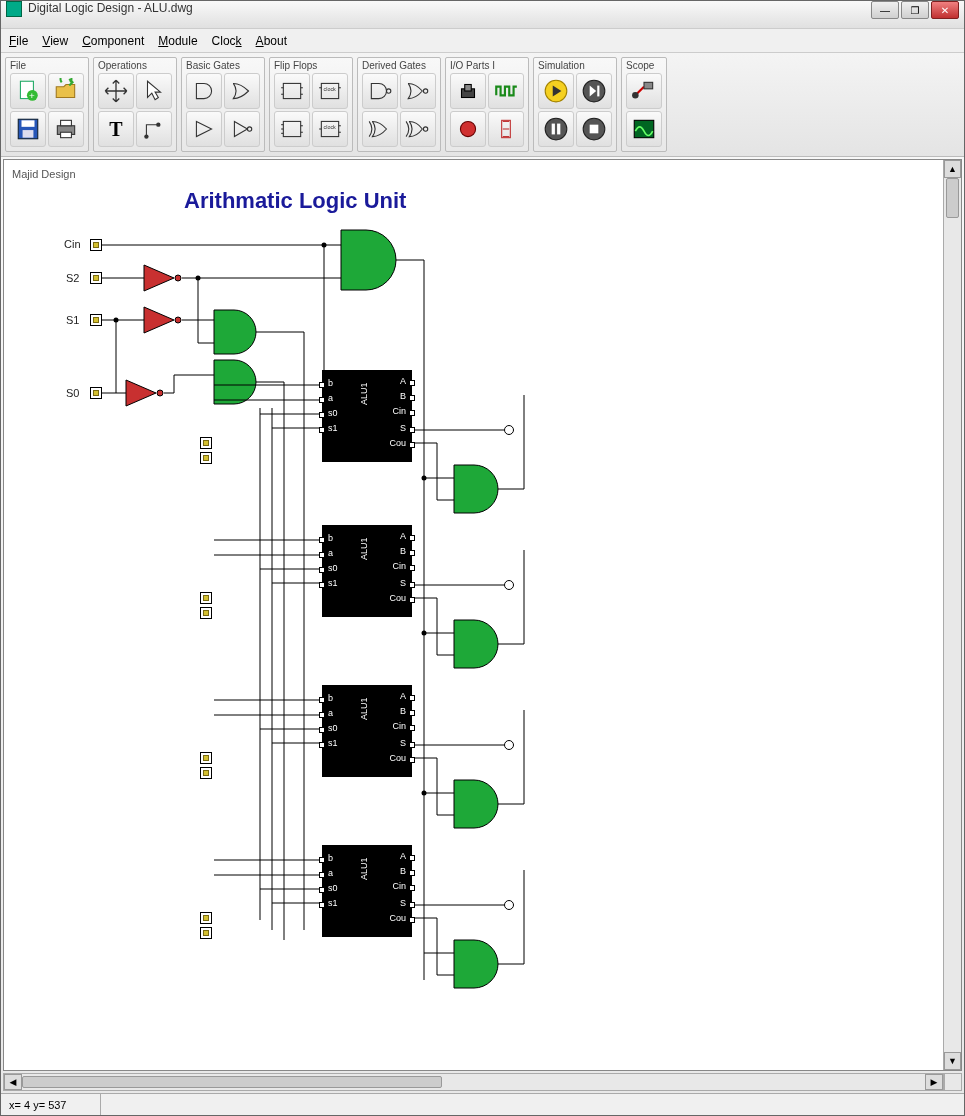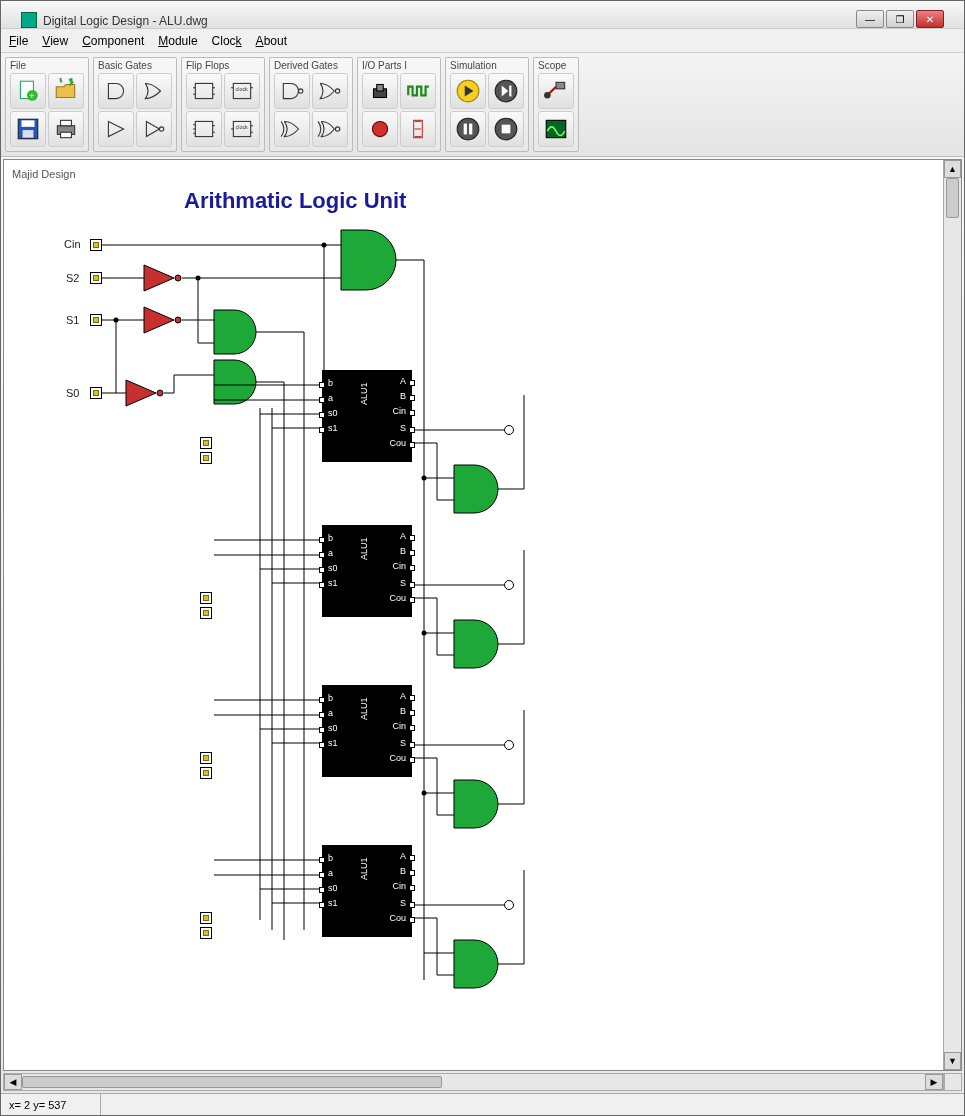--- a/index.html
+++ b/index.html
@@ -1,18 +1,18 @@
 <!DOCTYPE html>
 <html><head>
 <meta charset="utf-8">
 <style>
 * { box-sizing: border-box; margin: 0; padding: 0; }
 body { font-family: Tahoma, sans-serif; font-size: 11px; background: #d4d0c8; width: 965px; height: 1116px; overflow: hidden; }
 .window { width: 965px; height: 1116px; background: linear-gradient(#fafafa,#e8e8e8); border: 1px solid #666; display: flex; flex-direction: column; }
-.titlebar { height: 28px; background: linear-gradient(#f9f9f9,#e0e0e0); display: flex; align-items: flex-end; padding: 0 20px; border-bottom: 1px solid #ccc; }
+.titlebar { height: 28px; background: linear-gradient(#f9f9f9,#e0e0e0); display: flex; align-items: flex-start; padding: 0 5px; border-bottom: 1px solid #ccc; }
 .titlebar .app-icon { width: 16px; height: 16px; background: #0a8; border:1px solid #064; margin-right: 6px; }
 .titlebar .title { flex: 1; color: #333; font-size: 12px; }
 .winbtns { display: flex; gap: 2px; }
 .winbtn { width: 28px; height: 18px; background: linear-gradient(#f0f0f0,#d0d0d0); border: 1px solid #888; border-radius: 2px; font-size: 10px; display:flex; align-items:center; justify-content:center; }
 .winbtn.close { background: linear-gradient(#f08080,#c03030); color:#fff; border-color:#802020; }
 .menubar { height: 24px; background: #f0f0f0; display: flex; align-items: center; padding: 0 8px; gap: 14px; border-bottom: 1px solid #ccc; font-size: 12px; }
 .menubar span { text-decoration: underline; text-decoration-color: transparent; cursor: default; }
 .menubar span u { text-decoration: underline; }
 .toolbar { display: flex; padding: 4px; gap: 4px; background: linear-gradient(#f4f4f4,#e4e4e4); border-bottom: 1px solid #bbb; }
 .tgroup { border: 1px solid #bbb; border-radius: 2px; padding: 2px 4px 4px 4px; background: linear-gradient(#f8f8f8,#e8e8e8); }
@@ -97,20 +97,45 @@
         <div class="tbtn">
             <svg viewBox="0 0 24 24">
               <rect x="4" y="9" width="16" height="8" fill="#888" stroke="#333"></rect>
               <rect x="7" y="4" width="10" height="5" fill="#fff" stroke="#333"></rect>
               <rect x="7" y="15" width="10" height="5" fill="#fff" stroke="#333"></rect>
             </svg>
           </div>
       </div>
     </div>
 
+    <div class="tgroup">
+      <div class="glabel">Operations</div>
+      <div class="tgrid">
+        <div class="tbtn">
+            <svg viewBox="0 0 24 24">
+              <path d="M12 2 L12 22 M2 12 L22 12 M12 2 L9 5 M12 2 L15 5 M12 22 L9 19 M12 22 L15 19 M2 12 L5 9 M2 12 L5 15 M22 12 L19 9 M22 12 L19 15" stroke="#333" fill="none" stroke-width="1.2"></path>
+            </svg>
+          </div>
+        <div class="tbtn">
+            <svg viewBox="0 0 24 24">
+              <path d="M6 3 L6 18 L10 14 L13 20 L16 18 L13 13 L18 13 Z" fill="#fff" stroke="#333"></path>
+            </svg>
+          </div>
+        <div class="tbtn">
+            <span style="font-family:serif;font-weight:bold;font-size:20px">T</span>
+          </div>
+        <div class="tbtn">
+            <svg viewBox="0 0 24 24">
+              <circle cx="5" cy="19" r="2" fill="#333"></circle>
+              <path d="M5 19 L5 8 L16 8" stroke="#333" fill="none"></path>
+              <circle cx="16" cy="8" r="2" fill="#333"></circle>
+            </svg>
+          </div>
+      </div>
+    </div>
 
     <div class="tgroup">
       <div class="glabel">Basic Gates</div>
       <div class="tgrid">
         <div class="tbtn">
             <svg viewBox="0 0 24 24">
               <path d="M5 5 L12 5 A7 7 0 0 1 12 19 L5 19 Z" fill="none" stroke="#333"></path>
             </svg>
           </div>
         <div class="tbtn">
@@ -560,15 +585,15 @@
   <div class="hscroll-row">
     <div class="hscroll">
       <span class="arrow">◀</span>
       <div class="thumb"></div>
       <span class="arrow" style="position:absolute;right:0;top:0">▶</span>
     </div>
     <div style="width:18px;background:#e8e8e8;border:1px solid #aaa"></div>
   </div>
 
   <div class="statusbar">
-    <div class="cell" style="width:100px">x= 2  y= 537</div>
+    <div class="cell" style="width:100px">x= 4  y= 537</div>
   </div>
 </div>
 
 </body></html>

